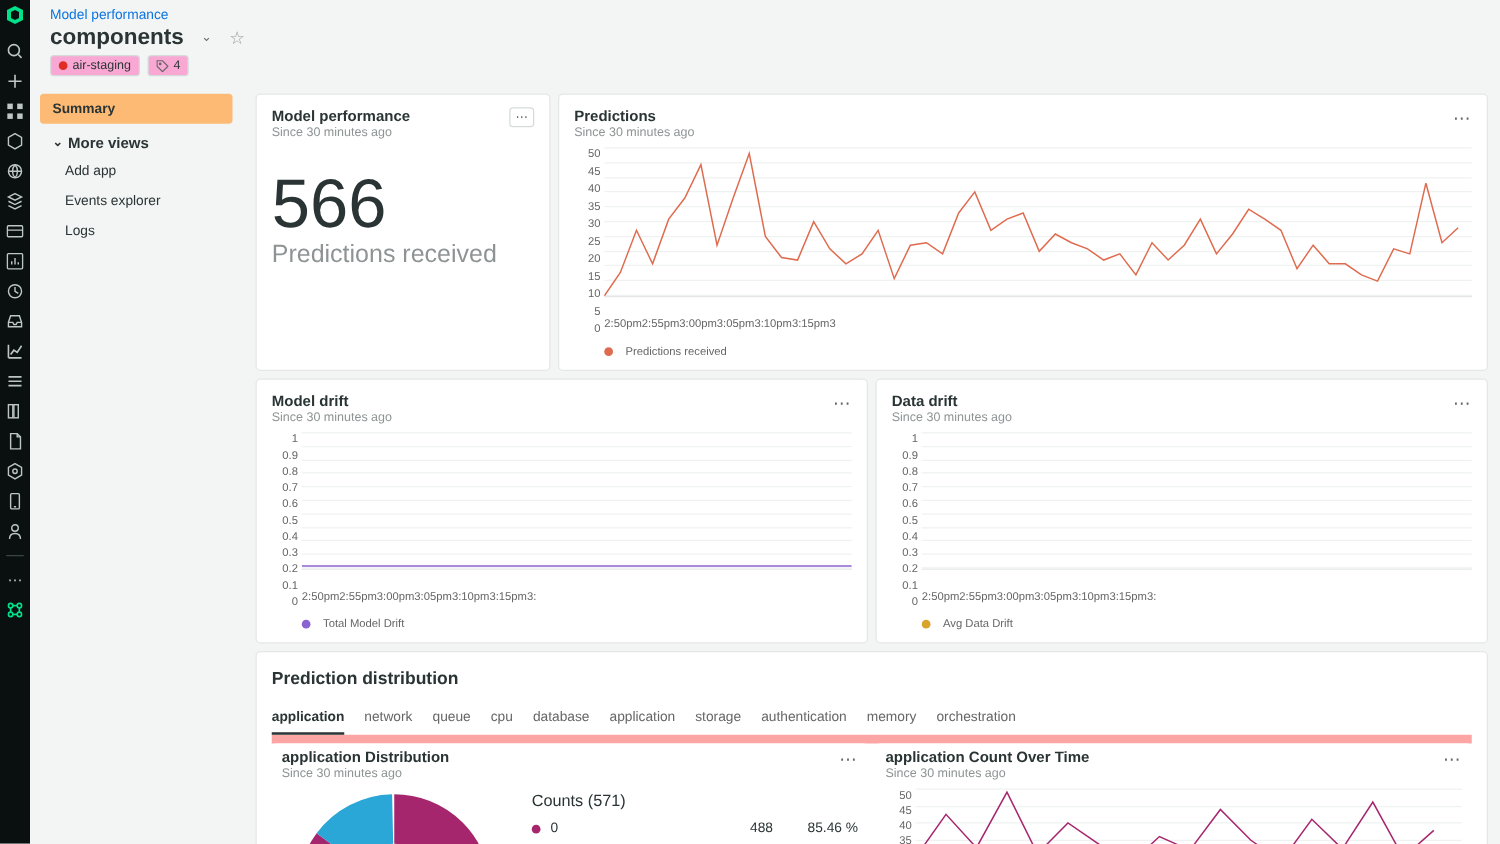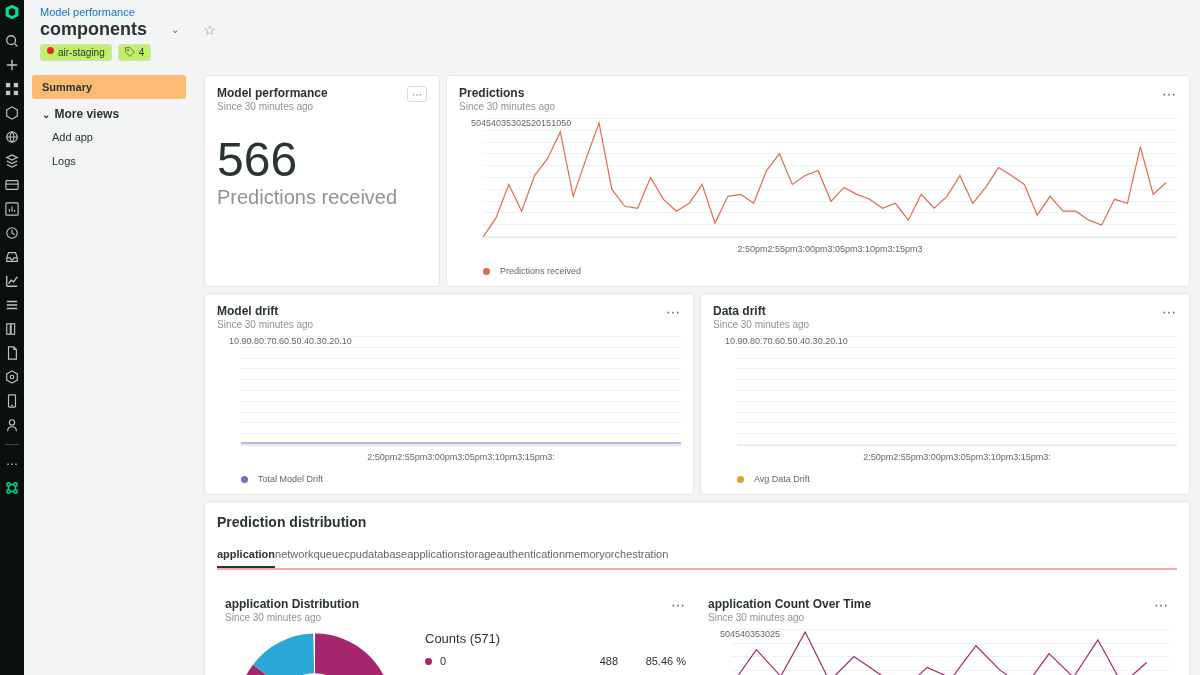--- a/index.html
+++ b/index.html
@@ -5,55 +5,55 @@
 *{box-sizing:border-box;margin:0;padding:0}
 body{font-family:-apple-system,BlinkMacSystemFont,'Segoe UI',sans-serif;background:#f3f4f4;display:flex;height:675px;width:1200px;overflow:hidden;font-size:12px;color:#2a3434}
 .rail{width:24px;background:#0a0f0f;display:flex;flex-direction:column;align-items:center;padding-top:4px;gap:10px}
 .rail .logo{width:16px;height:16px;margin-bottom:4px}
 .rail-icon{width:14px;height:14px;color:#bdc5c5;cursor:pointer;display:flex;align-items:center;justify-content:center}
 .rail-icon.active{color:#00e189}
 .rail-sep{width:14px;border-top:1px solid #3a4444;margin:2px 0}
 .main{flex:1;display:flex;flex-direction:column;overflow:hidden}
 .header{padding:6px 16px 8px;background:#f3f4f4}
 .crumb{color:#0c74df;font-size:11px;cursor:pointer}
-.title-row{display:flex;align-items:center;gap:24px;margin-top:1px}
+.title-row{display:flex;align-items:center;gap:14px;margin-top:1px}
 .title{font-size:18px;font-weight:600}
 .chev{font-size:10px;color:#666}
 .star{color:#999;font-size:14px;cursor:pointer}
 .tag-row{display:flex;align-items:center;gap:6px;margin-top:4px}
-.pill{border:1px solid #d5dbdb;border-radius:3px;padding:2px 6px;font-size:10px;display:flex;align-items:flex-start;gap:4px;background:#bef264}
+.pill{border:1px solid #d5dbdb;border-radius:3px;padding:2px 6px;font-size:10px;display:flex;align-items:center;gap:4px;background:#f9a8d4}
 .dot{width:7px;height:7px;border-radius:50%;background:#df2d24;display:inline-block}
 .body{flex:1;display:flex;overflow:hidden}
 .sidebar{width:170px;padding:6px 8px}
 .side-item{padding:6px 10px;border-radius:3px;font-size:11px;cursor:pointer}
 .side-item.sel{background:#fdba74;font-weight:600}
 .side-head{padding:8px 10px 4px;font-size:12px;font-weight:600;display:flex;align-items:center;gap:4px;cursor:pointer}
 .content{flex:1;overflow-y:auto;padding:6px 10px 20px}
 .row{display:flex;gap:6px;margin-bottom:6px}
 .card{background:#fff;border:1px solid #e5e7e7;border-radius:4px;padding:10px 12px;position:relative}
 .card-h{display:flex;justify-content:space-between;align-items:flex-start}
 .card-title{font-size:12px;font-weight:600}
 .card-sub{font-size:10px;color:#8e9494;margin-top:1px}
 .menu-btn{border:1px solid #d5dbdb;border-radius:3px;width:20px;height:16px;display:flex;align-items:center;justify-content:center;font-size:10px;color:#666;cursor:pointer;background:#fff}
 .menu-dots{font-size:14px;color:#666;cursor:pointer;letter-spacing:1px}
-.big-num{font-size:48px;font-weight:400;line-height:1;margin-top:24px;font-family:inherit}
+.big-num{font-size:55px;font-weight:400;line-height:1;margin-top:24px;font-family:inherit}
 .big-lbl{font-size:20px;color:#8e9494;margin-top:2px}
 .chart{position:relative;margin-top:6px}
-.yaxis{position:absolute;left:12px;top:0;bottom:18px;width:24px;display:flex;flex-direction:row;justify-content:space-between;font-size:9px;color:#666;text-align:right;padding-right:3px}
+.yaxis{position:absolute;left:0;top:0;bottom:18px;width:24px;display:flex;flex-direction:column;justify-content:space-between;font-size:9px;color:#666;text-align:right;padding-right:3px}
 .plot{margin-left:24px;height:120px;position:relative;border-bottom:1px solid #e5e7e7}
 .plot.small{height:110px}
 .grid-h{position:absolute;left:0;right:0;display:flex;flex-direction:column;justify-content:space-between;height:100%}
 .grid-h div{border-top:1px solid #f0f2f2;height:0}
-.xaxis{margin-left:24px;display:flex;justify-content:center;font-size:9px;color:#666;margin-top:6px}
+.xaxis{margin-left:24px;display:flex;justify-content:flex-start;font-size:9px;color:#666;margin-top:16px}
 .legend{margin-left:24px;display:flex;gap:10px;font-size:9px;color:#666;margin-top:12px;align-items:center}
 .ldot{width:7px;height:7px;border-radius:50%;display:inline-block}
 svg.line{position:absolute;inset:0;width:100%;height:100%}
 .section{background:#fff;border:1px solid #e5e7e7;border-radius:4px;padding:12px}
 .sect-title{font-size:14px;font-weight:700;margin-bottom:18px}
-.tabs{display:flex;gap:0;border-bottom:2px solid #fca5a5;margin-bottom:23px}
+.tabs{display:flex;gap:16px;border-bottom:7px solid #fca5a5;margin-bottom:0}
 .tab{font-size:11px;color:#666;padding-bottom:6px;cursor:pointer}
 .tab.active{color:#2a3434;font-weight:600;border-bottom:2px solid #2a3434}
 .donut-wrap{display:flex;align-items:flex-start;gap:20px;margin-top:8px}
 .donut{width:180px;height:90px;position:relative}
 .counts-tbl{flex:1;font-size:11px}
 .counts-tbl .hdr{font-size:13px;margin-bottom:6px}
 .counts-tbl .r{display:flex;align-items:center;gap:8px;padding:3px 0}
 .counts-tbl .lab{flex:1}
 .counts-tbl .num{width:50px;text-align:right}
 .counts-tbl .pct{width:60px;text-align:right}
@@ -203,20 +203,21 @@
   </div>
 
   <div class="body">
     <div class="sidebar">
       <div class="side-item sel">Summary</div>
       <div class="side-head">
           <span style="font-size:10px">⌄</span>
           <span>More views</span>
         </div>
       <div class="side-item" style="padding-left:20px">Add app</div>
+      <div class="side-item" style="padding-left:20px">Events explorer</div>
       <div class="side-item" style="padding-left:20px">Logs</div>
     </div>
 
     <div class="content">
 
       <div class="row">
         <div class="card" style="width:236px">
           <div class="card-h">
             <div>
               <div class="card-title">Model performance</div>

